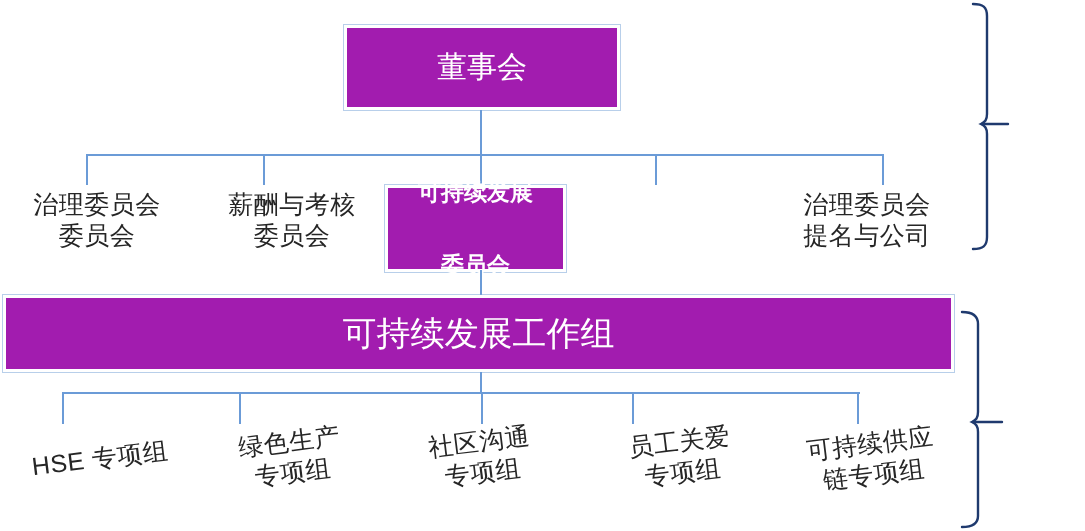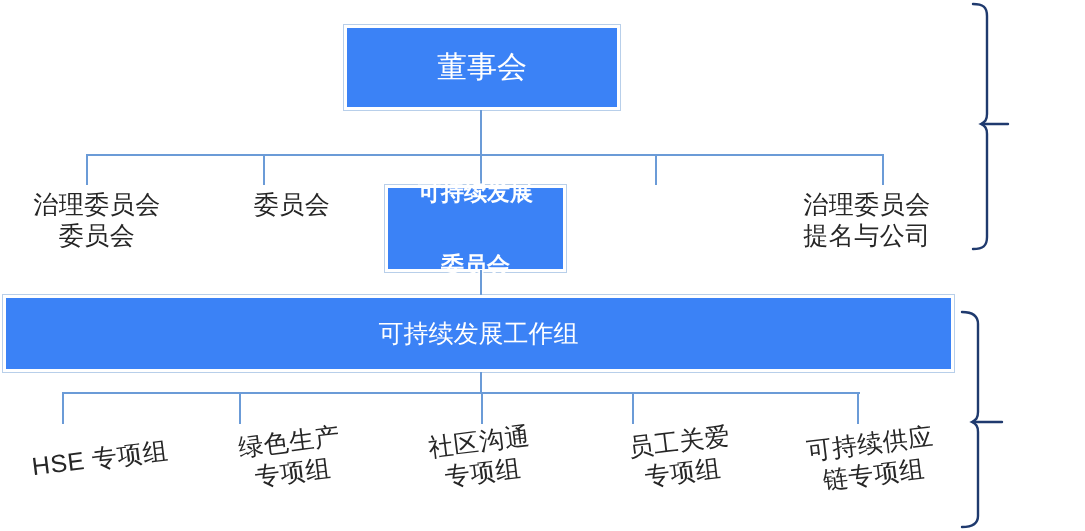--- a/index.html
+++ b/index.html
@@ -1,21 +1,21 @@
 <!DOCTYPE html>
 <html><head>
 <meta charset="utf-8">
 <style>
   html,body{margin:0;padding:0;background:#ffffff;}
   #stage{
     position:relative;width:1085px;height:531px;background:#ffffff;overflow:hidden;
     font-family:"Liberation Sans", sans-serif;
   }
   .bluebox{
-    position:absolute;background:#3b82f6;border:3px solid #ffffff;
+    position:absolute;background:#a21caf;border:3px solid #ffffff;
     box-shadow:0 0 0 1px rgba(125,167,216,.55);
     display:flex;flex-direction:column;align-items:center;justify-content:center;
     color:#ffffff;box-sizing:border-box;text-align:center;
   }
   .line{position:absolute;background:#6b9bd7;}
   .lbl{
     position:absolute;text-align:center;color:#262626;font-weight:300;
     font-size:25px;line-height:31px;letter-spacing:.5px;white-space:nowrap;
   }
   .lbl span{display:block;}
@@ -38,36 +38,37 @@
   <div class="line" style="left:263px;top:154px;width:2px;height:31px;"></div>
   <div class="line" style="left:480px;top:154px;width:2px;height:31px;"></div>
   <div class="line" style="left:655px;top:154px;width:2px;height:31px;"></div>
   <div class="line" style="left:882px;top:154px;width:2px;height:31px;"></div>
 
   <div class="lbl" style="left:7px;top:189px;width:180px;">
     <span>治理委员会</span>
     <span>委员会</span>
   </div>
   <div class="lbl" style="left:202px;top:189px;width:180px;">
+    <span>薪酬与考核</span>
     <span>委员会</span>
   </div>
 
   <div class="bluebox" style="left:385px;top:185px;width:181px;height:87px;font-size:23px;font-weight:bold;line-height:29px;gap:44px;">
     <span>可持续发展</span>
     <span>委员会</span>
   </div>
 
   <div class="lbl" style="left:777px;top:189px;width:180px;">
     <span>治理委员会</span>
     <span>提名与公司</span>
   </div>
 
   <div class="line" style="left:480px;top:270px;width:2px;height:26px;"></div>
 
-  <div class="bluebox" style="left:3px;top:295px;width:951px;height:77px;font-size:25px;">
+  <div class="bluebox" style="left:3px;top:295px;width:951px;height:77px;font-size:34px;">
     <span>可持续发展工作组</span>
   </div>
 
   <div class="line" style="left:480px;top:372px;width:2px;height:21px;"></div>
   <div class="line" style="left:62px;top:392px;width:798px;height:2px;"></div>
   <div class="line" style="left:62px;top:392px;width:2px;height:32px;"></div>
   <div class="line" style="left:239px;top:392px;width:2px;height:32px;"></div>
   <div class="line" style="left:481px;top:392px;width:2px;height:32px;"></div>
   <div class="line" style="left:632px;top:392px;width:2px;height:32px;"></div>
   <div class="line" style="left:857px;top:392px;width:2px;height:32px;"></div>

